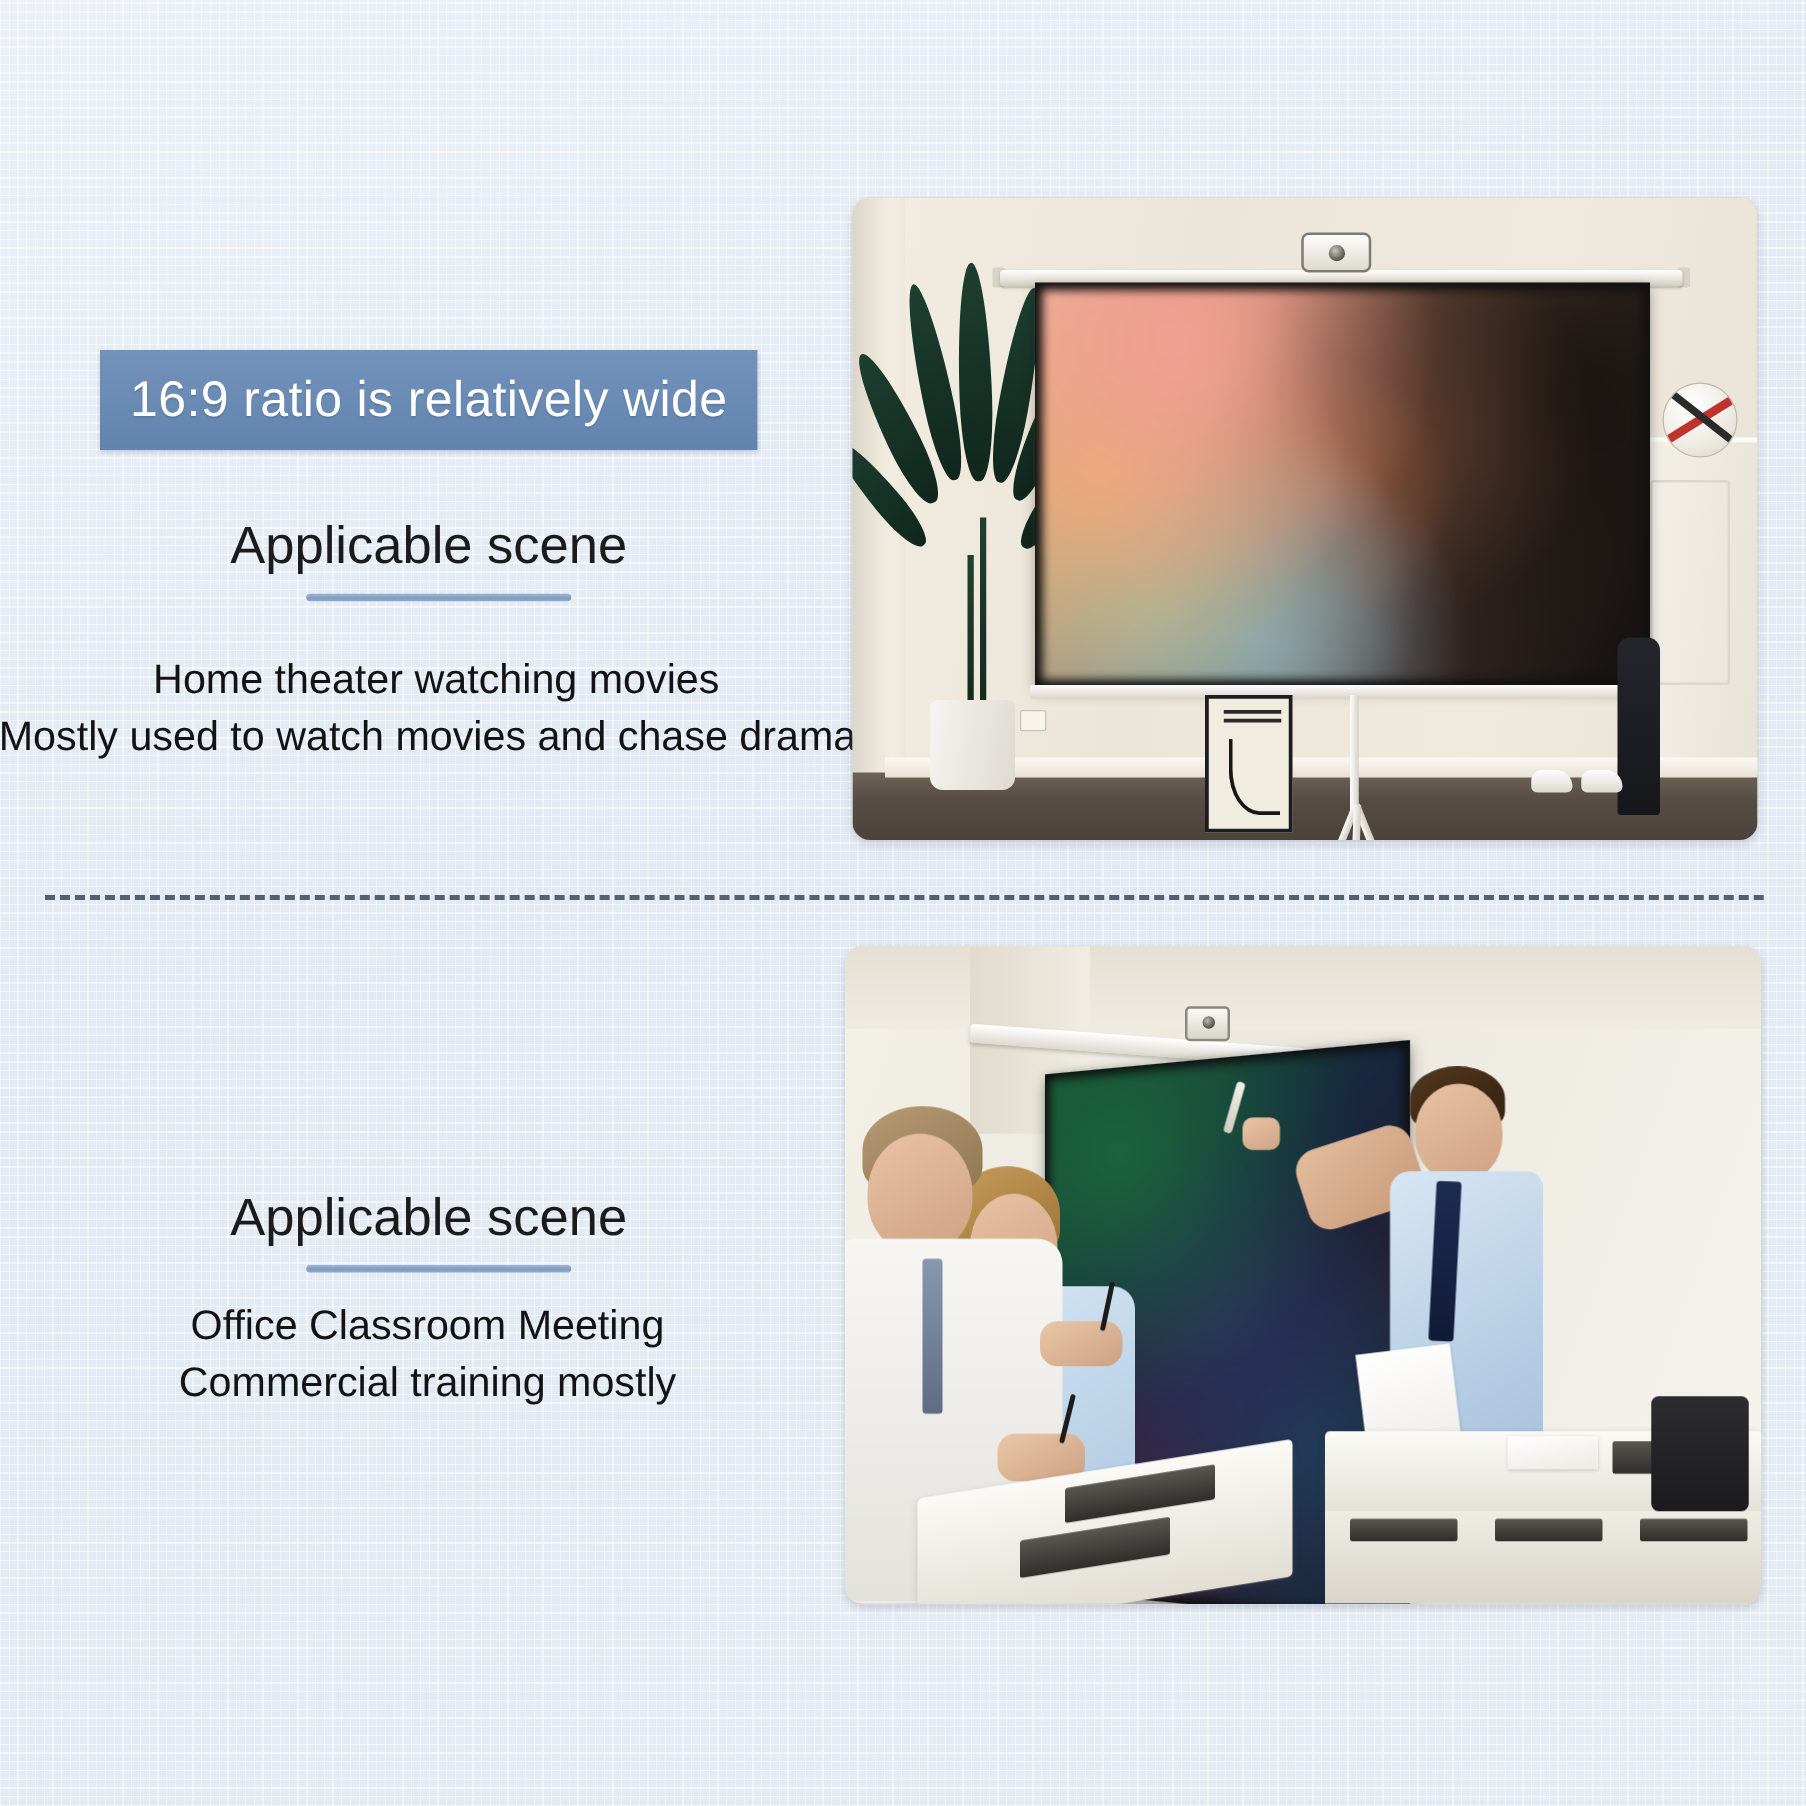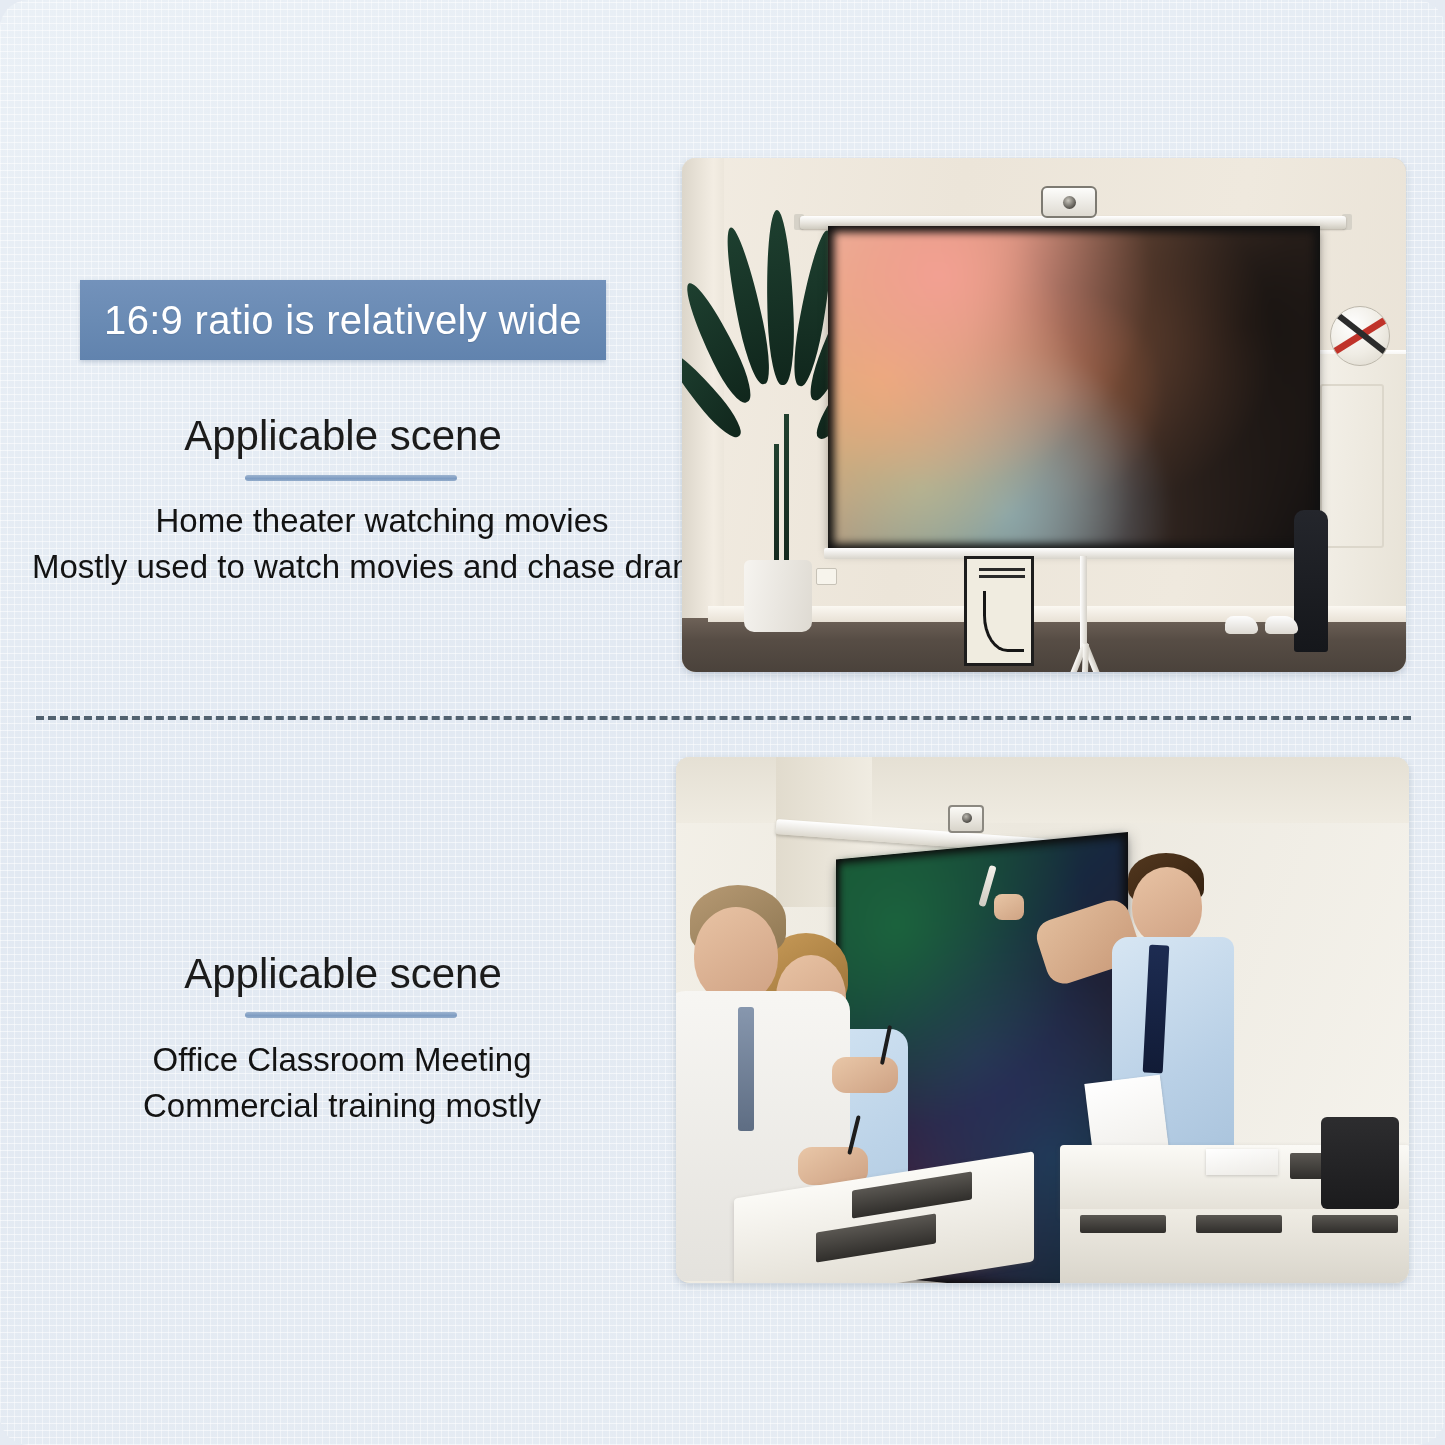--- a/index.html
+++ b/index.html
@@ -17,21 +17,20 @@
   #page {
     position: relative;
     width: 1445px;
     height: 1445px;
     background-color: #e4eaf2;
     background-image:
       repeating-linear-gradient(0deg, rgba(255,255,255,0.55) 0px, rgba(255,255,255,0.55) 1px, rgba(0,0,0,0) 1px, rgba(0,0,0,0) 7px),
       repeating-linear-gradient(90deg, rgba(255,255,255,0.45) 0px, rgba(255,255,255,0.45) 1px, rgba(0,0,0,0) 1px, rgba(0,0,0,0) 7px),
       linear-gradient(160deg, #eaf0f6 0%, #e2e9f2 45%, #e6ecf3 100%);
     overflow: hidden;
-    border-radius: 28px;
   }
 
   
   .ratio-banner {
     position: absolute;
     left: 80px;
     width: 526px;
     height: 80px;
     background: linear-gradient(180deg, #7392bb 0%, #6a8bb4 50%, #6183ae 100%);
     box-shadow: 0 2px 4px rgba(120,140,165,0.35);
@@ -79,21 +78,21 @@
   .scene-desc {
     position: absolute;
     width: 700px;
     text-align: center;
     color: #131313;
     font-size: 33px;
     line-height: 46px;
     white-space: nowrap;
   }
   .scene-desc .desc-line { display: block; }
-  #scene-desc-top { left: -1px; top: 498px; padding-left: 33px; }
+  #scene-desc-top { left: -1px; top: 520px; }
   #scene-desc-bottom { left: -8px; top: 1037px; }
 
   
   #divider {
     position: absolute;
     left: 36px;
     top: 716px;
     width: 1375px;
     height: 0;
     border-top: 4px dashed #51616f;

